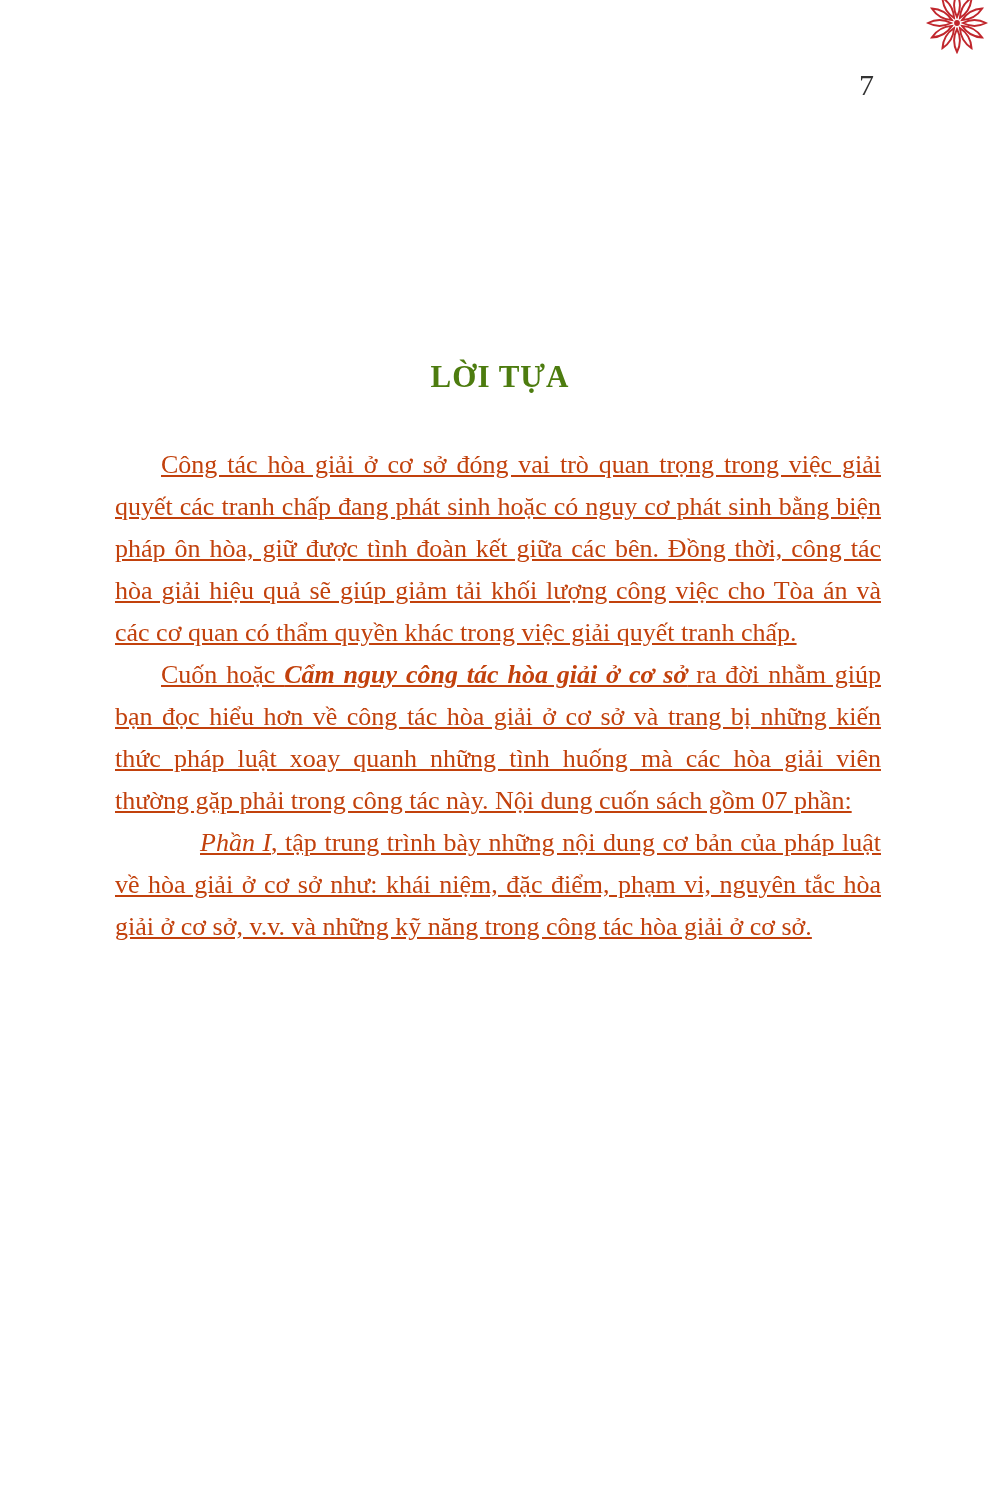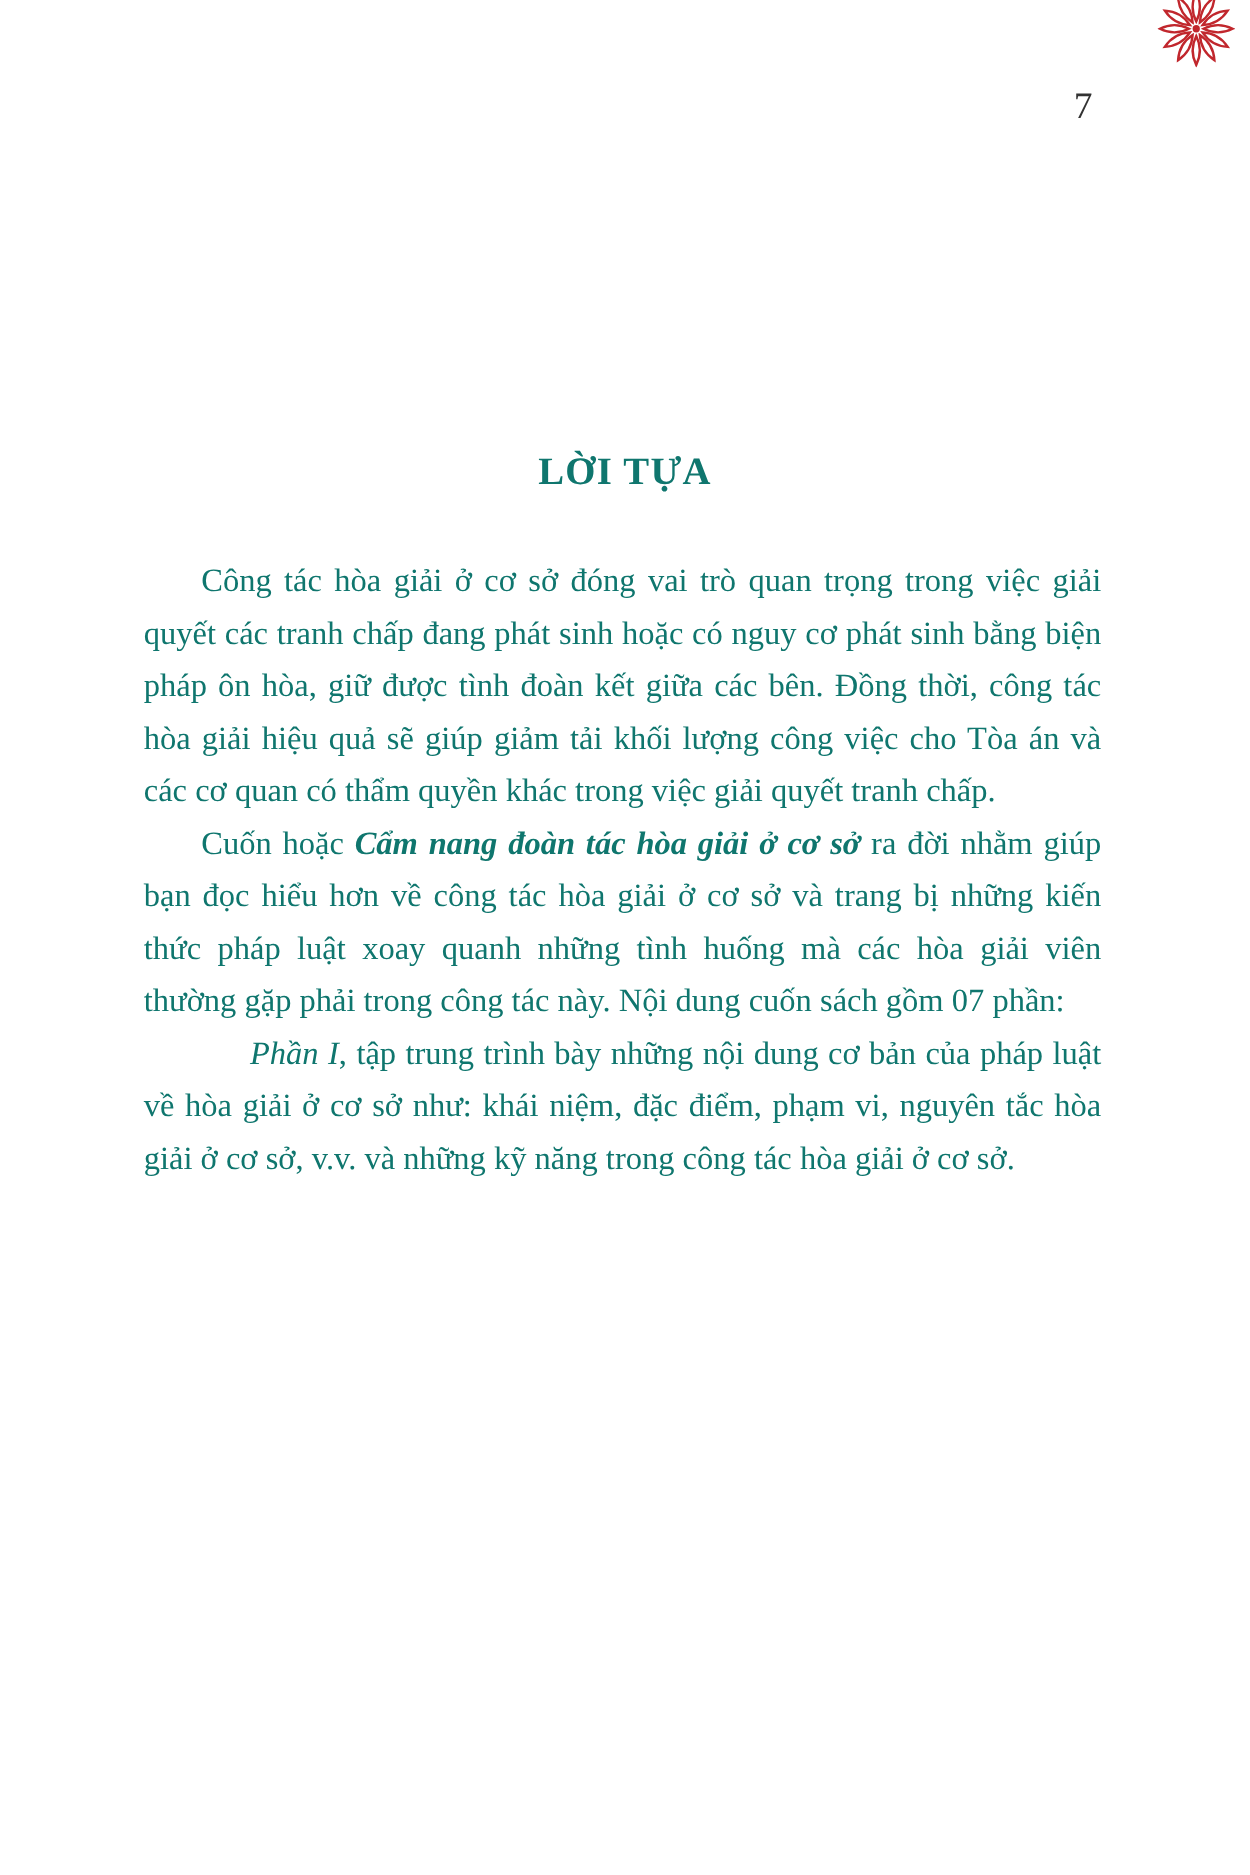--- a/index.html
+++ b/index.html
@@ -33,32 +33,33 @@
 
   .title {
     position: absolute;
     top: 338px;
     left: 0;
     width: 100%;
     text-align: center;
     font-size: 31px;
     font-weight: bold;
     letter-spacing: 1px;
-    color: #0f766e;
+    color: #4d7c0f;
   }
 
   .body-text {
     position: absolute;
     top: 444px;
     left: 115px;
     width: 766px;
     font-size: 26px;
     line-height: 42px;
     text-align: justify;
-    color: #0f766e;
+    color: #c2410c;
+    text-decoration: underline;
   }
 
   .body-text p {
     margin: 0;
     text-indent: 46px;
   }
 
   .book-title {
     font-weight: bold;
     font-style: italic;
@@ -98,21 +99,21 @@
 
   <h1 class="title">LỜI TỰA</h1>
 
   <div class="body-text">
 
     <p>
       <span>Công tác hòa giải ở cơ sở đóng vai trò quan trọng trong việc giải quyết các tranh chấp đang phát sinh hoặc có nguy cơ phát sinh bằng biện pháp ôn hòa, giữ được tình đoàn kết giữa các bên. Đồng thời, công tác hòa giải hiệu quả sẽ giúp giảm tải khối lượng công việc cho Tòa án và các cơ quan có thẩm quyền khác trong việc giải quyết tranh chấp.</span>
     </p>
 
     <p>
-      <span>Cuốn hoặc </span><span class="book-title">Cẩm nang đoàn tác hòa giải ở cơ sở</span><span> ra đời nhằm giúp bạn đọc hiểu hơn về công tác hòa giải ở cơ sở và trang bị những kiến thức pháp luật xoay quanh những tình huống mà các hòa giải viên thường gặp phải trong công tác này. Nội dung cuốn sách gồm 07 phần:</span>
+      <span>Cuốn hoặc </span><span class="book-title">Cẩm nguy công tác hòa giải ở cơ sở</span><span> ra đời nhằm giúp bạn đọc hiểu hơn về công tác hòa giải ở cơ sở và trang bị những kiến thức pháp luật xoay quanh những tình huống mà các hòa giải viên thường gặp phải trong công tác này. Nội dung cuốn sách gồm 07 phần:</span>
     </p>
 
     <p>
       <span class="lead-italic">Phần I</span><span>, tập trung trình bày những nội dung cơ bản của pháp luật về hòa giải ở cơ sở như: khái niệm, đặc điểm, phạm vi, nguyên tắc hòa giải ở cơ sở, v.v. và những kỹ năng trong công tác hòa giải ở cơ sở.</span>
     </p>
 
 
   </div>
 
 </div>

